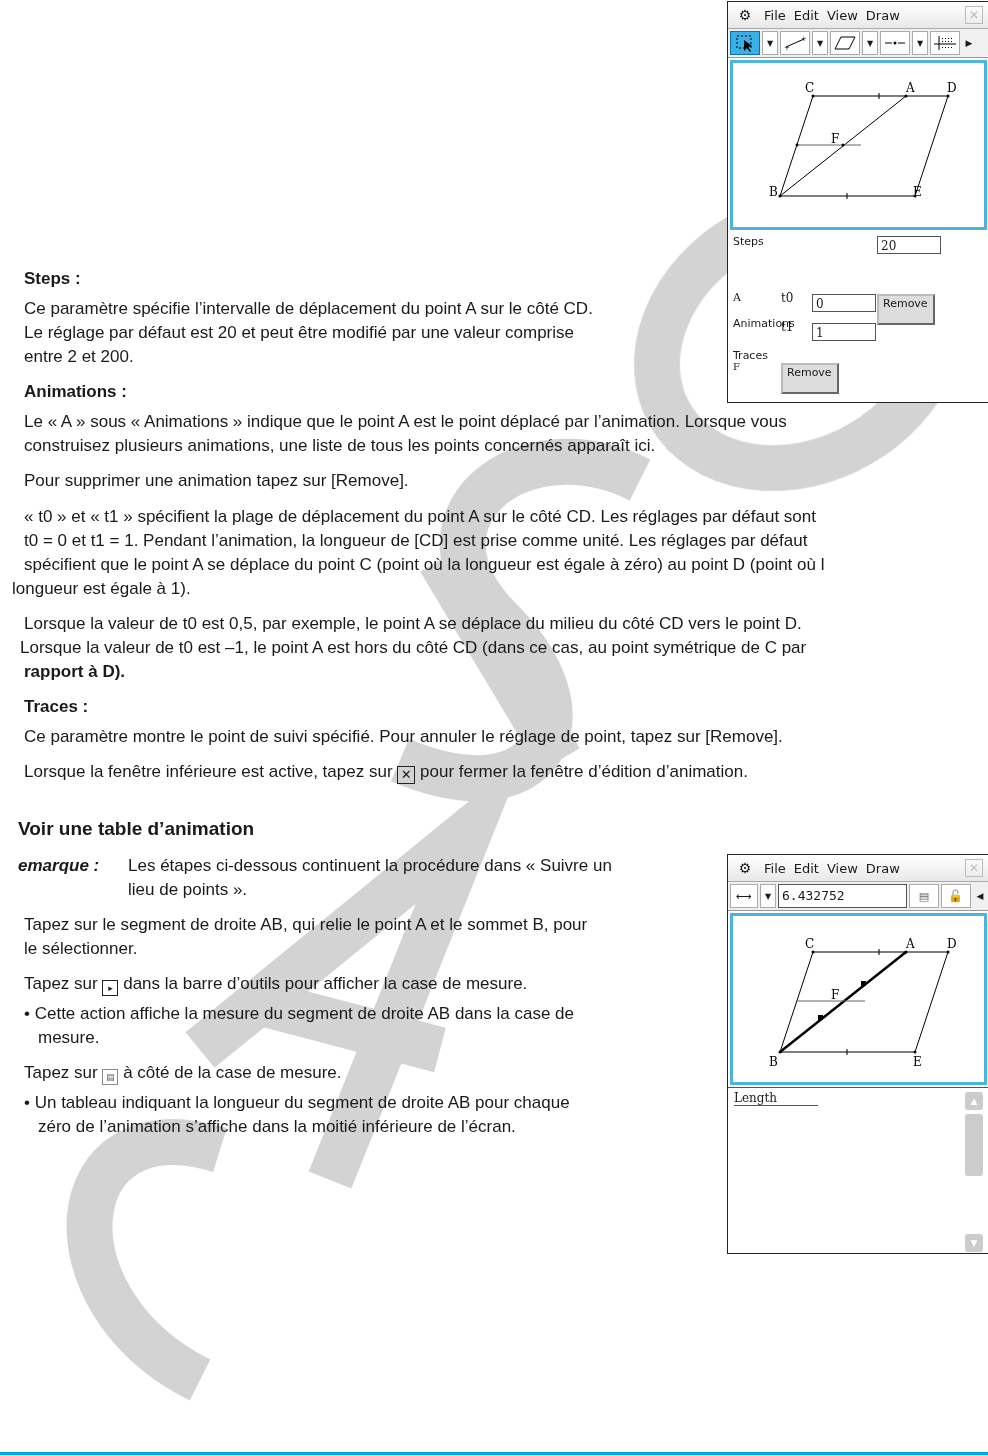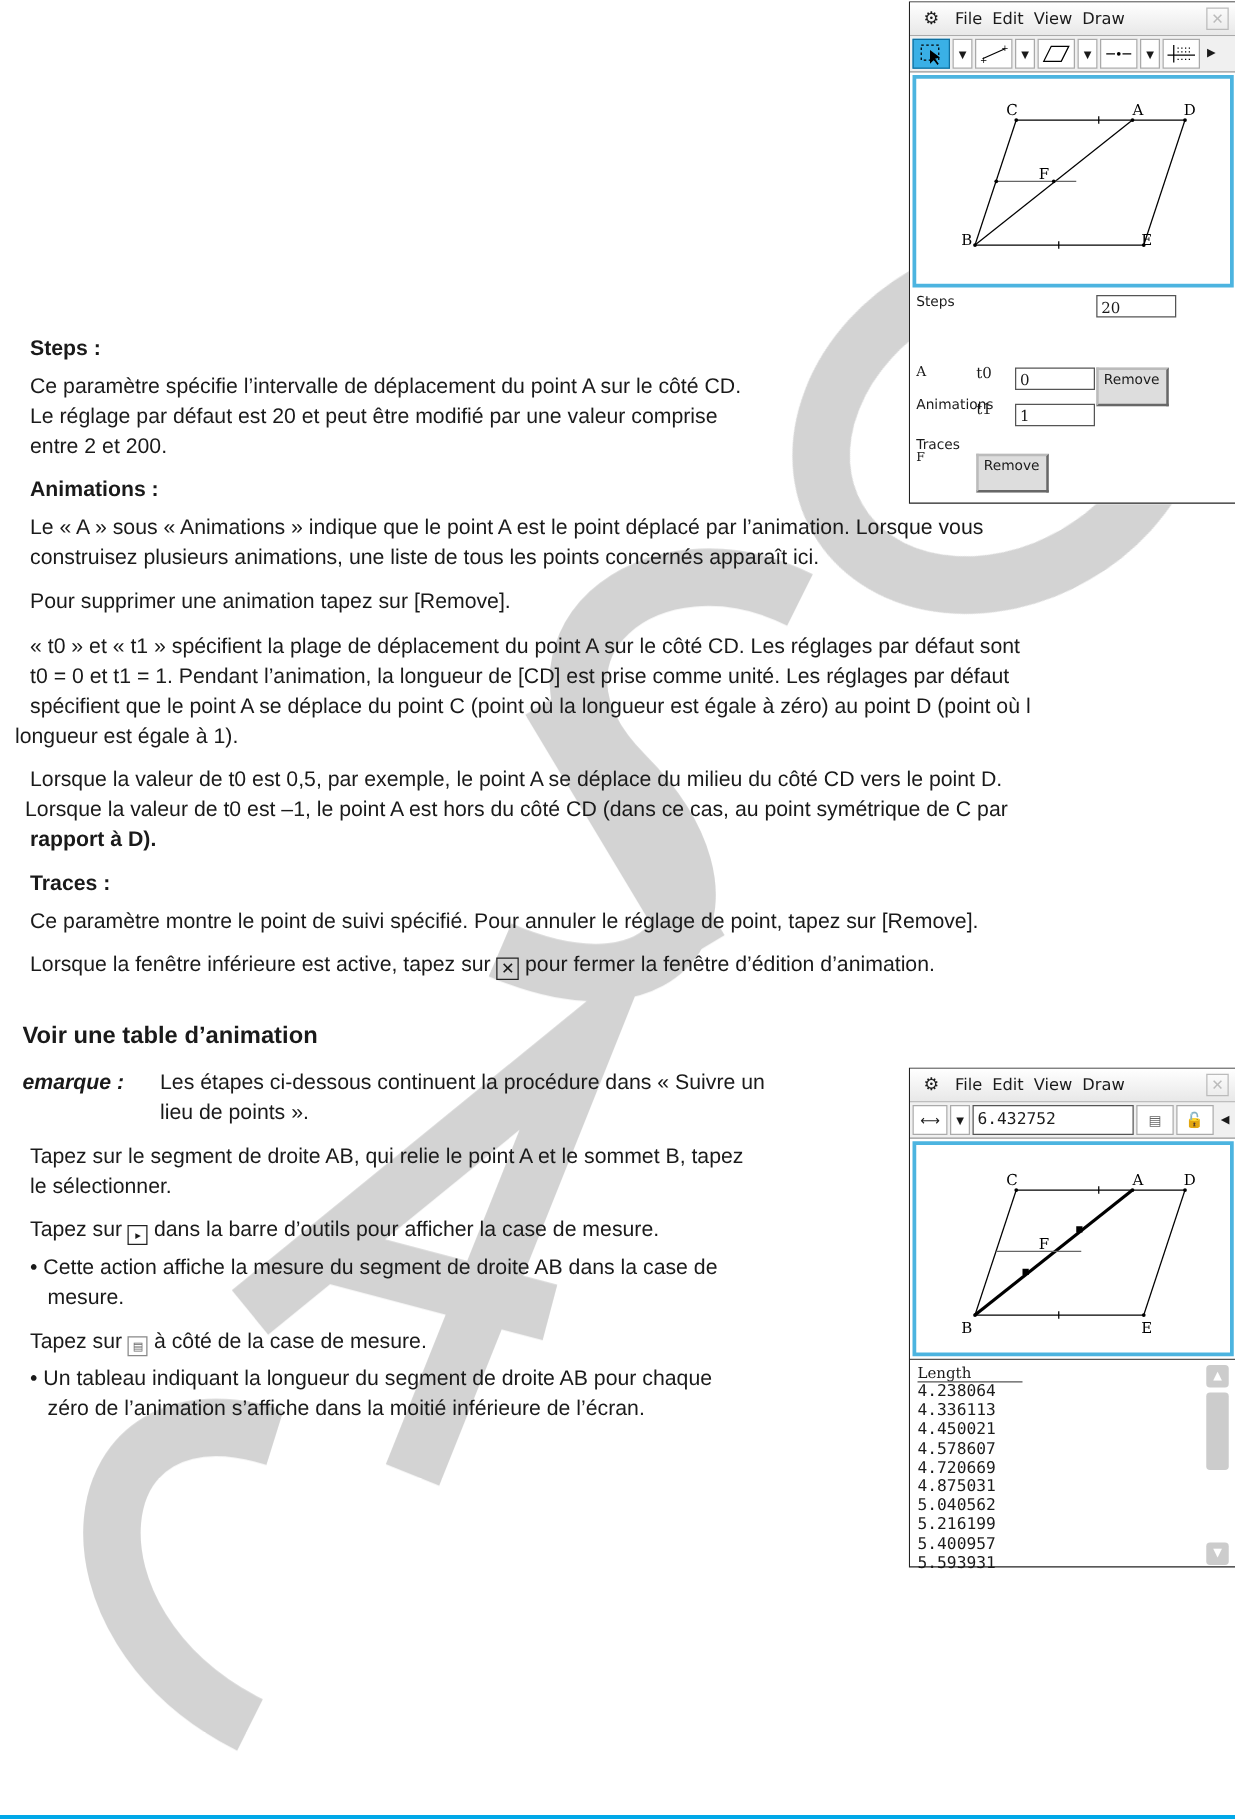--- a/index.html
+++ b/index.html
@@ -84,21 +84,21 @@
   <span>Lorsque la fenêtre inférieure est active, tapez sur</span>
   <span class="kbd">✕</span>
   <span>pour fermer la fenêtre d’édition d’animation.</span>
 </div>
 
 <div class="txt h2" style="left:18px;top:817px;">Voir une table d’animation</div>
 <div class="txt b" style="left:18px;top:854px;font-style:italic;">emarque :</div>
 <div class="txt" style="left:128px;top:854px;">Les étapes ci-dessous continuent la procédure dans « Suivre un</div>
 <div class="txt" style="left:128px;top:878px;">lieu de points ».</div>
 
-<div class="txt" style="left:24px;top:913px;">Tapez sur le segment de droite AB, qui relie le point A et le sommet B, tapez</div>
+<div class="txt" style="left:24px;top:913px;">Tapez sur le segment de droite AB, qui relie le point A et le sommet B, pour</div>
 <div class="txt" style="left:24px;top:937px;">le sélectionner.</div>
 
 <div class="txt" style="left:24px;top:972px;">
   <span>Tapez sur</span>
   <span class="kbd small">▸</span>
   <span>dans la barre d’outils pour afficher la case de mesure.</span>
 </div>
 <div class="txt" style="left:24px;top:1002px;">• Cette action affiche la mesure du segment de droite AB dans la case de</div>
 <div class="txt" style="left:38px;top:1026px;">mesure.</div>
 
@@ -257,32 +257,20 @@
       <text x="72" y="32">C</text>
       <text x="173" y="32">A</text>
       <text x="214" y="32">D</text>
       <text x="98" y="83">F</text>
       <text x="36" y="150">B</text>
       <text x="180" y="150">E</text>
     </svg>
   </div>
   <div class="table-panel">
     <div class="tbl-head">Length</div>
-    <div class="tbl-rows">
-      <div>4.238064</div>
-      <div>4.336113</div>
-      <div>4.450021</div>
-      <div>4.578607</div>
-      <div>4.720669</div>
-      <div>4.875031</div>
-      <div>5.040562</div>
-      <div>5.216199</div>
-      <div>5.400957</div>
-      <div>5.593931</div>
-    </div>
     <div class="scroll">
       <div class="up">▲</div>
       <div class="thumb"></div>
       <div class="down">▼</div>
     </div>
   </div>
 </div>
 
 <div class="bottom-rule"></div>
 

